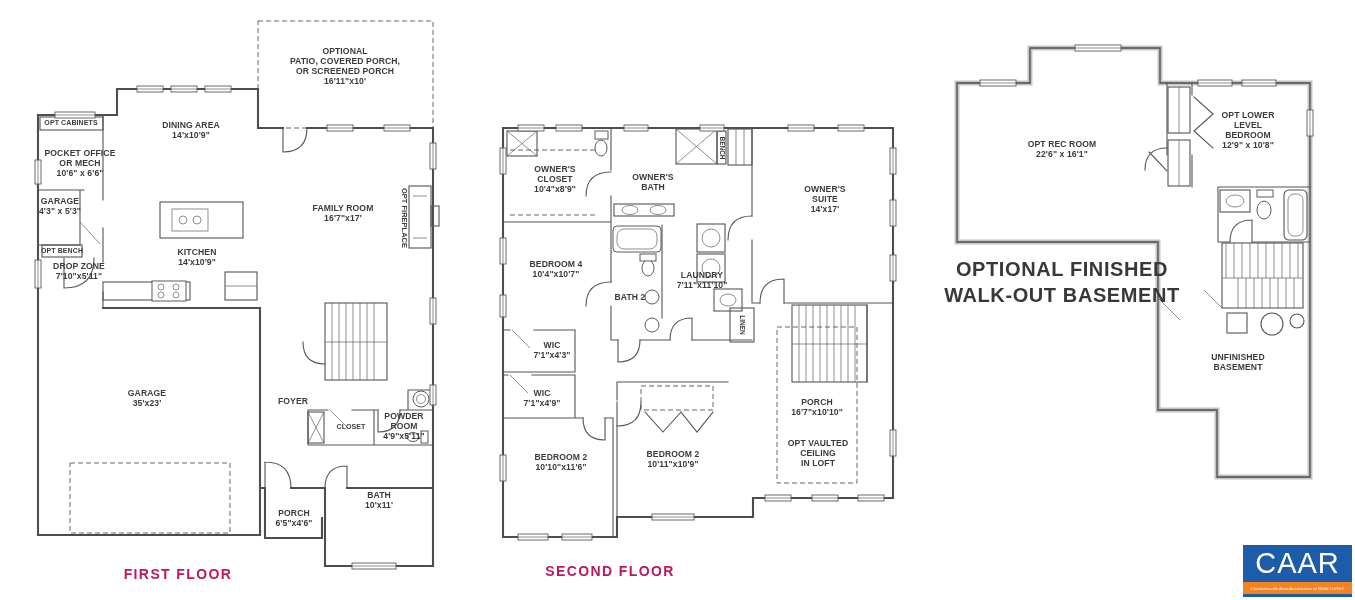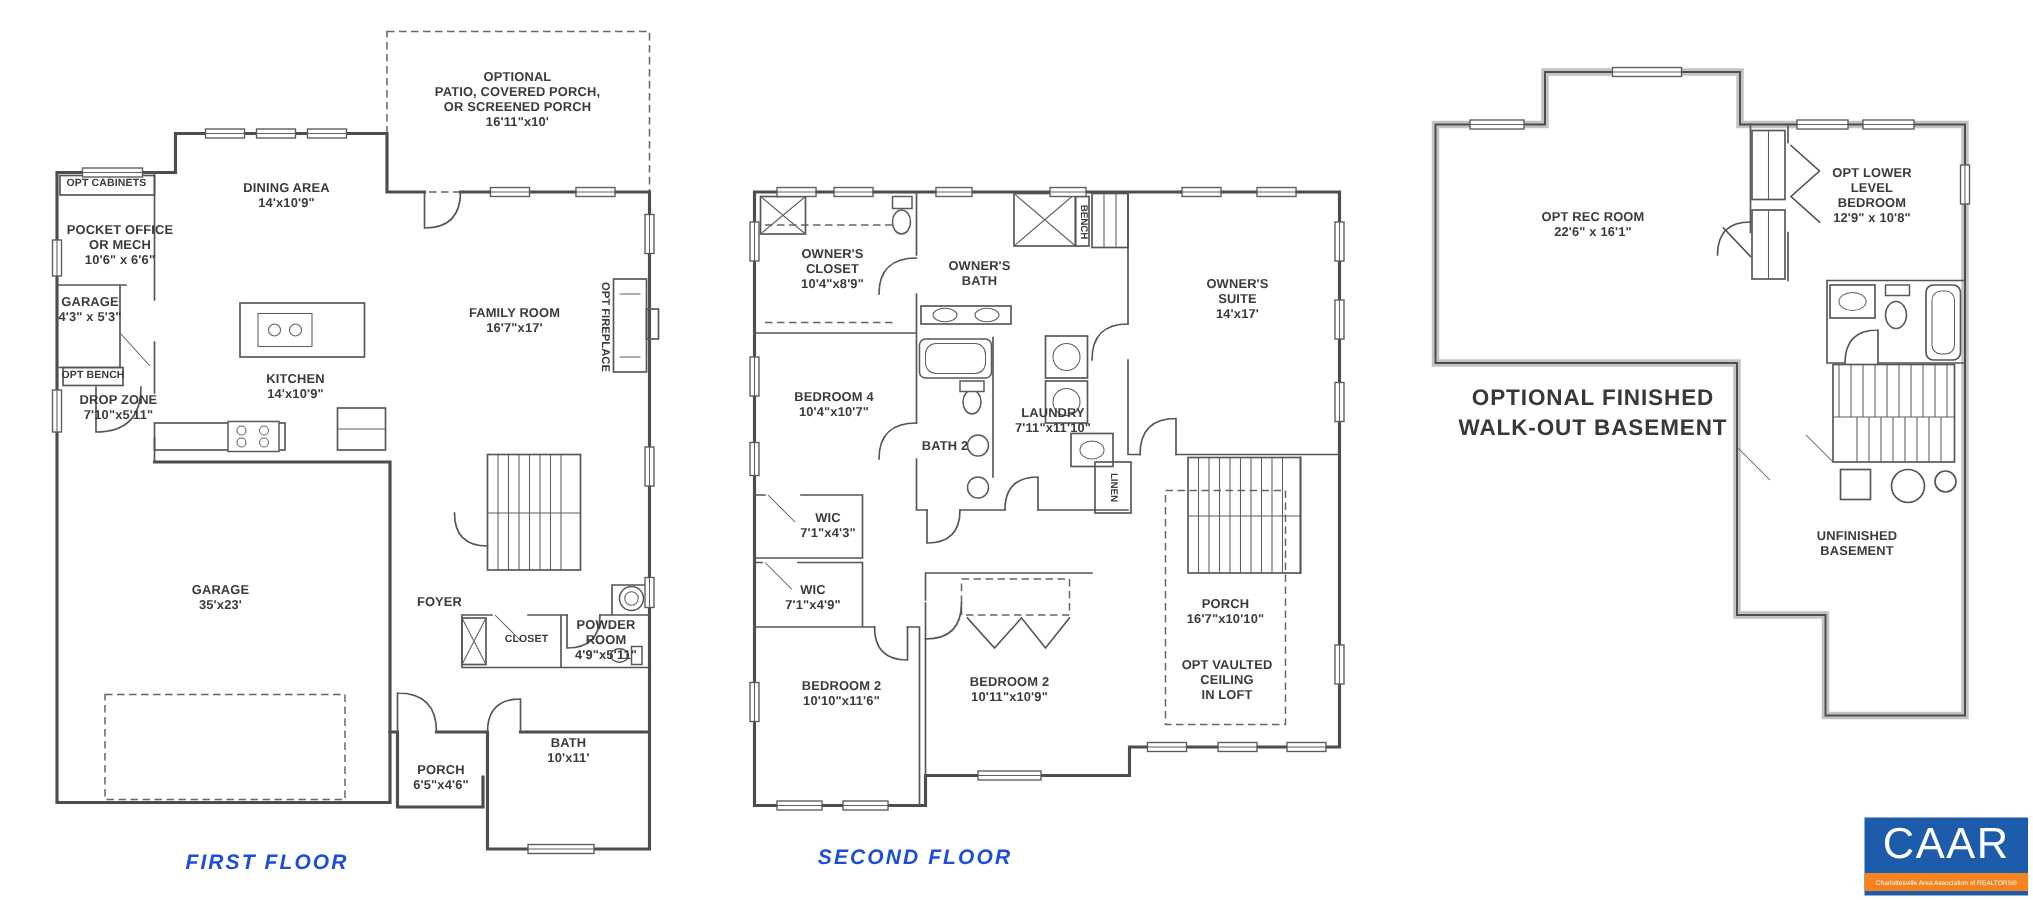--- a/index.html
+++ b/index.html
@@ -15,22 +15,22 @@
   .fx{stroke:#5a5a5a;stroke-width:1;fill:#ffffff;}
   .found{stroke:#c3c3c3;stroke-width:5;fill:none;}
   
   .lbl{position:absolute;transform:translateX(-50%);text-align:center;font-weight:bold;
        font-size:8.6px;line-height:1.18;color:#3b3b3b;white-space:nowrap;letter-spacing:.1px;}
   .lbl.small{font-size:7px;}
   .vert{position:absolute;transform:translate(-50%,-50%) rotate(90deg);font-weight:bold;
         font-size:7.5px;color:#3b3b3b;white-space:nowrap;}
   .vert.tiny{font-size:6.5px;}
   .title{position:absolute;transform:translateX(-50%);font-weight:bold;font-size:14px;
-         letter-spacing:1.4px;color:#1d4ed8;white-space:nowrap;font-style:italic;}
-  .btitle{position:absolute;transform:translateX(-50%);font-weight:bold;font-size:15px;
+         letter-spacing:1.4px;color:#be185d;white-space:nowrap;}
+  .btitle{position:absolute;transform:translateX(-50%);font-weight:bold;font-size:20px;
           letter-spacing:.6px;color:#383838;text-align:center;line-height:1.3;white-space:nowrap;}
   
   .caar{position:absolute;left:1243px;top:545px;width:109px;height:52px;background:#1d5caa;
         display:flex;flex-direction:column;}
   .caar-word{flex:1;display:flex;align-items:center;justify-content:center;color:#ffffff;
              font-weight:normal;font-size:29px;line-height:1;letter-spacing:1px;}
   .caar-bar{height:12px;background:#f5831f;display:flex;align-items:center;justify-content:center;
             overflow:hidden;margin-bottom:3px;}
   .caar-bar span{color:#ffffff;font-size:8px;white-space:nowrap;transform:scale(0.55);transform-origin:center;}
 </style>

